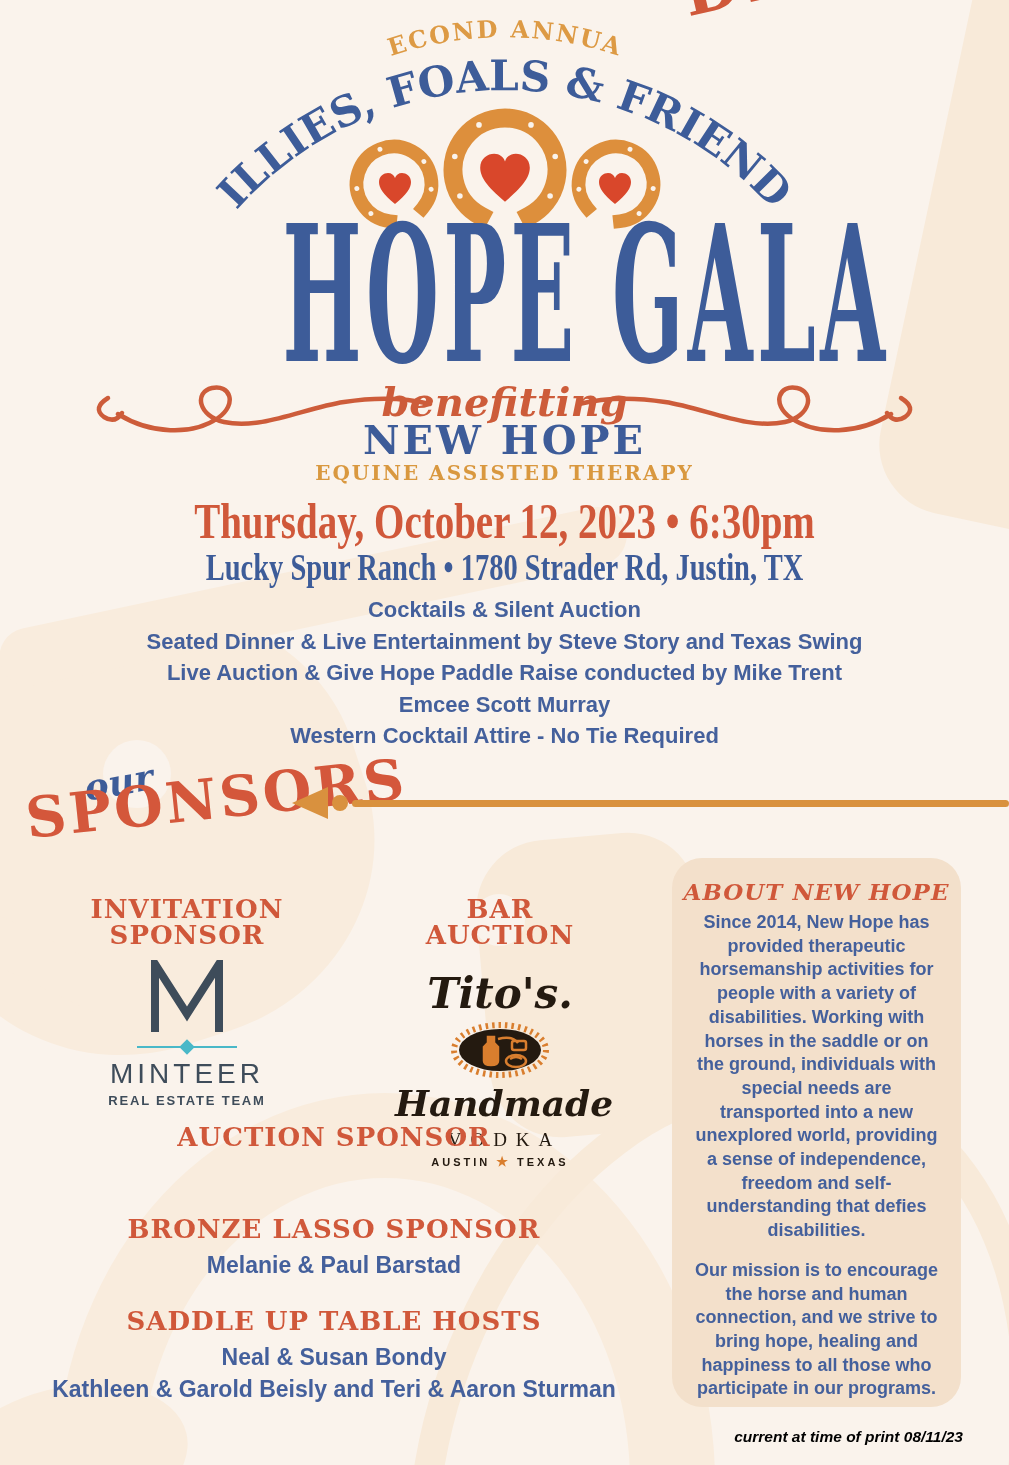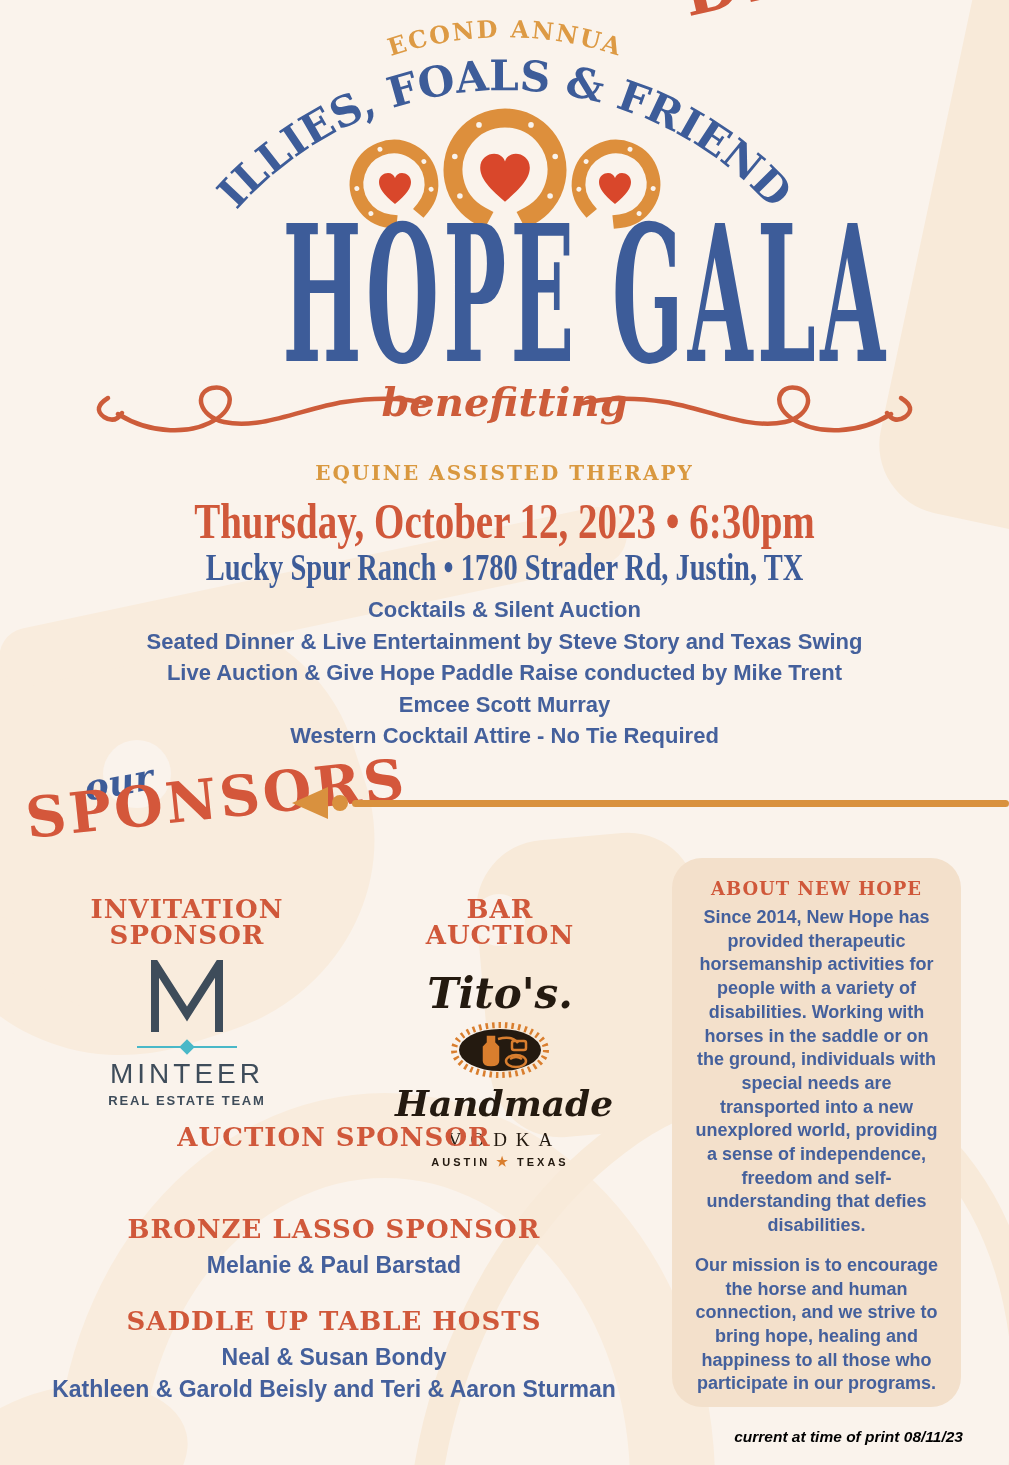--- a/index.html
+++ b/index.html
@@ -99,21 +99,21 @@
   .titos-austin{margin-top:3px;font-size:11px;letter-spacing:3px;color:#241a10;font-weight:bold;}
   .titos-star{color:#d97e2e;font-size:13px;}
 
   .mid-col{left:28px;top:0;width:612px;text-align:center;}
   .mid-name{font-size:23px;font-weight:600;color:#44609c;line-height:1.2;}
 
   .about-box{
     left:672px;top:858px;width:289px;height:549px;background:#f3e0cb;border-radius:30px;
     text-align:center;
   }
-  .about-heading{margin-top:22px;font-size:18px;}
+  .about-heading{margin-top:22px;font-size:23px;font-style:italic;}
   .about-body{margin:8px 17px 0;font-size:18px;line-height:23.7px;font-weight:600;color:#44609c;}
   .print-note{
     left:557px;top:1428px;width:406px;text-align:right;
     font-size:15.5px;font-style:italic;font-weight:600;color:#000000;
   }
   svg text{font-family:"DejaVu Serif","Liberation Serif",serif;}
 </style>
 </head>
 <body>
 
@@ -192,20 +192,21 @@
   <svg class="abs" style="left:0;top:378px" width="1009" height="70" viewBox="0 0 1009 70">
     <g fill="none" stroke="#cd5c3a" stroke-width="4.5" stroke-linecap="round">
       <path d="M 108 20 q -16 10 -4 19 q 11 7 18 -4"></path>
       <path d="M 118 36 C 150 56 192 58 218 40 C 238 26 230 6 212 10 C 194 14 198 38 224 44 C 262 52 304 30 344 24 C 376 19 406 20 430 26"></path>
       <path d="M 901 20 q 16 10 4 19 q -11 7 -18 -4"></path>
       <path d="M 891 36 C 859 56 817 58 791 40 C 771 26 779 6 797 10 C 815 14 811 38 785 44 C 747 52 705 30 665 24 C 633 19 603 20 579 26"></path>
     </g>
   </svg>
   <div class="abs benefitting serifD">benefitting</div>
 
+  <div class="abs org-name serifD">NEW HOPE</div>
   <div class="abs org-sub serifD">EQUINE ASSISTED THERAPY</div>
 
   <div class="abs date-line serifL">Thursday, October 12, 2023 • 6:30pm</div>
   <div class="abs venue-line serifL">Lucky Spur Ranch • 1780 Strader Rd, Justin, TX</div>
 
   <div class="abs details">
     <div>Cocktails &amp; Silent Auction</div>
     <div>Seated Dinner &amp; Live Entertainment by Steve Story and Texas Swing</div>
     <div>Live Auction &amp; Give Hope Paddle Raise conducted by Mike Trent</div>
     <div>Emcee Scott Murray</div>

